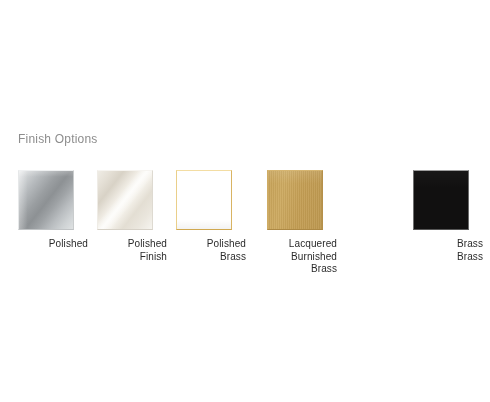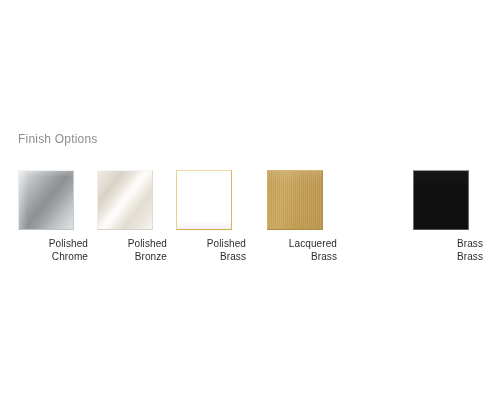--- a/index.html
+++ b/index.html
@@ -207,50 +207,50 @@
   <div class="section-title">Finish Options</div>
 
   <div class="swatch-row">
 
     <div class="finish-item" style="left:0px;">
       <div class="swatch sw-polished-chrome">
         <div class="tex"></div>
       </div>
       <div class="finish-label">
         <div>Polished</div>
-        <div>Chrome</div>
       </div>
     </div>
 
     <div class="finish-item" style="left:79px;">
       <div class="swatch sw-polished-nickel">
         <div class="tex"></div>
       </div>
       <div class="finish-label">
         <div>Polished</div>
-        <div>Bronze</div>
+        <div>Finish</div>
       </div>
     </div>
 
     <div class="finish-item" style="left:158px;">
       <div class="swatch sw-polished-brass">
         <div class="tex"></div>
       </div>
       <div class="finish-label">
         <div>Polished</div>
         <div>Brass</div>
       </div>
     </div>
 
     <div class="finish-item" style="left:237px;margin-left:12px;">
       <div class="swatch sw-lacquered-burnished-brass">
         <div class="tex"></div>
       </div>
       <div class="finish-label">
         <div>Lacquered</div>
+        <div>Burnished</div>
         <div>Brass</div>
       </div>
     </div>
 
 
     <div class="finish-item" style="left:395px;">
       <div class="swatch sw-flat-black">
         <div class="tex"></div>
       </div>
       <div class="finish-label">

